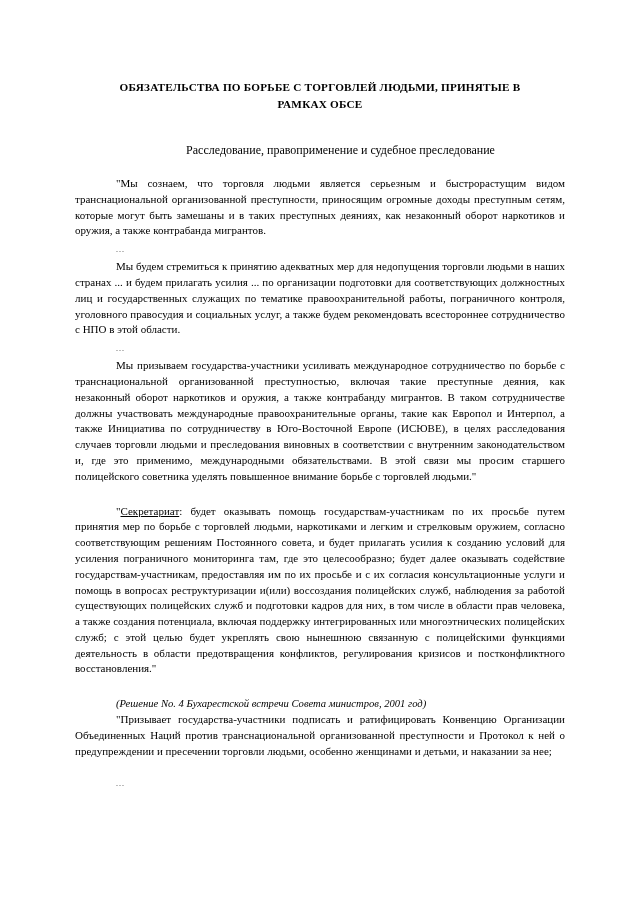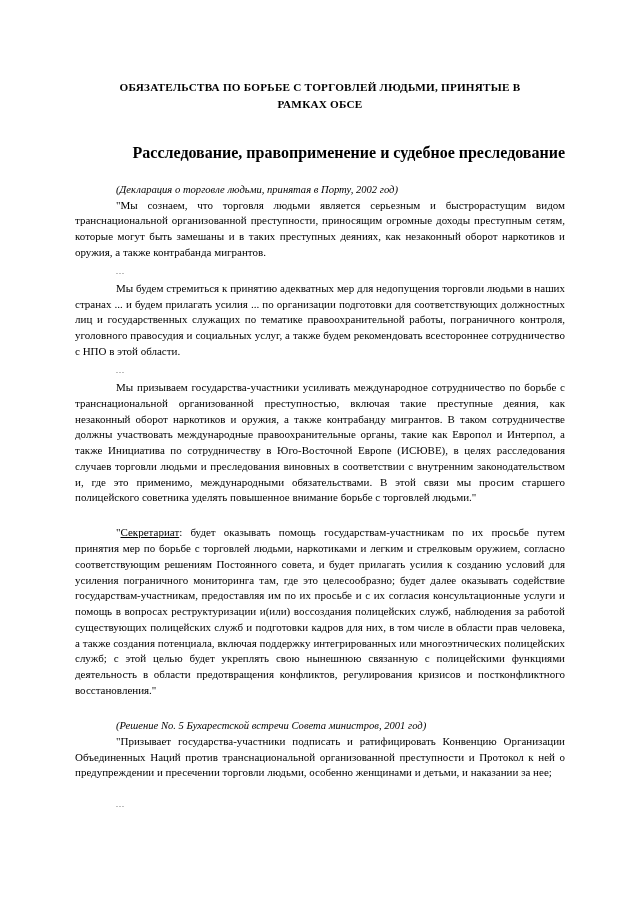--- a/index.html
+++ b/index.html
@@ -36,23 +36,23 @@
     font-size: 11.2px;
     font-weight: bold;
     text-align: center;
     line-height: 1.48;
     letter-spacing: 0.02em;
     margin: 0 0 30px 0;
     padding: 0 20px;
   }
 
   .section-heading {
-    font-size: 16px;
-    font-weight: bold;
-    text-align: right;
+    font-size: 12px;
+    font-weight: normal;
+    text-align: center;
     margin: 0 0 17px 0;
     padding-left: 41px;
     line-height: 1.4;
   }
 
   .source-line {
     font-size: 10.6px;
     font-style: italic;
     padding-left: 41px;
     margin: 0 0 1px 0;
@@ -87,40 +87,39 @@
 </head>
 <body>
 
 <div class="page">
   <div class="content">
 
     <h1 class="doc-title">ОБЯЗАТЕЛЬСТВА ПО БОРЬБЕ С ТОРГОВЛЕЙ ЛЮДЬМИ, ПРИНЯТЫЕ В РАМКАХ ОБСЕ</h1>
 
     <h2 class="section-heading">Расследование, правоприменение и судебное преследование</h2>
 
-    <div class="source-line">(Декларация о торговле людьми, принятая в Порту, 2002 год)</div>
 
     <p class="body-par">"Мы сознаем, что торговля людьми является серьезным и быстрорастущим видом транснациональной организованной преступности, приносящим огромные доходы преступным сетям, которые могут быть замешаны и в таких преступных деяниях, как незаконный оборот наркотиков и оружия, а также контрабанда мигрантов.</p>
 
     <div class="ellipsis-line">...</div>
 
     <p class="body-par">Мы будем стремиться к принятию адекватных мер для недопущения торговли людьми в наших странах ... и будем прилагать усилия ... по организации подготовки для соответствующих должностных лиц и государственных служащих по тематике правоохранительной работы, пограничного контроля, уголовного правосудия и социальных услуг, а также будем рекомендовать всестороннее сотрудничество с НПО в этой области.</p>
 
     <div class="ellipsis-line">...</div>
 
     <p class="body-par">Мы призываем государства-участники усиливать международное сотрудничество по борьбе с транснациональной организованной преступностью, включая такие преступные деяния, как незаконный оборот наркотиков и оружия, а также контрабанду мигрантов. В таком сотрудничестве должны участвовать международные правоохранительные органы, такие как Европол и Интерпол, а также Инициатива по сотрудничеству в Юго-Восточной Европе (ИСЮВЕ), в целях расследования случаев торговли людьми и преследования виновных в соответствии с внутренним законодательством и, где это применимо, международными обязательствами. В этой связи мы просим старшего полицейского советника уделять повышенное внимание борьбе с торговлей людьми."</p>
 
     <div class="gap-large"></div>
 
 
     <p class="body-par"><span>"</span><u class="underlined">Секретариат</u><span>: будет оказывать помощь государствам-участникам по их просьбе путем принятия мер по борьбе с торговлей людьми, наркотиками и легким и стрелковым оружием, согласно соответствующим решениям Постоянного совета, и будет прилагать усилия к созданию условий для усиления пограничного мониторинга там, где это целесообразно; будет далее оказывать содействие государствам-участникам, предоставляя им по их просьбе и с их согласия консультационные услуги и помощь в вопросах реструктуризации и(или) воссоздания полицейских служб, наблюдения за работой существующих полицейских служб и подготовки кадров для них, в том числе в области прав человека, а также создания потенциала, включая поддержку интегрированных или многоэтнических полицейских служб; с этой целью будет укреплять свою нынешнюю связанную с полицейскими функциями деятельность в области предотвращения конфликтов, регулирования кризисов и постконфликтного восстановления."</span></p>
 
     <div class="gap-large"></div>
 
-    <div class="source-line">(Решение No. 5 Бухарестской встречи Совета министров, 2001 год)</div>
+    <div class="source-line">(Решение No. 4 Бухарестской встречи Совета министров, 2001 год)</div>
 
     <p class="body-par">"Призывает государства-участники подписать и ратифицировать Конвенцию Организации Объединенных Наций против транснациональной организованной преступности и Протокол к ней о предупреждении и пресечении торговли людьми, особенно женщинами и детьми, и наказании за нее;</p>
 
     <div class="gap-med"></div>
 
     <div class="ellipsis-line">...</div>
 
   </div>
 </div>
 

